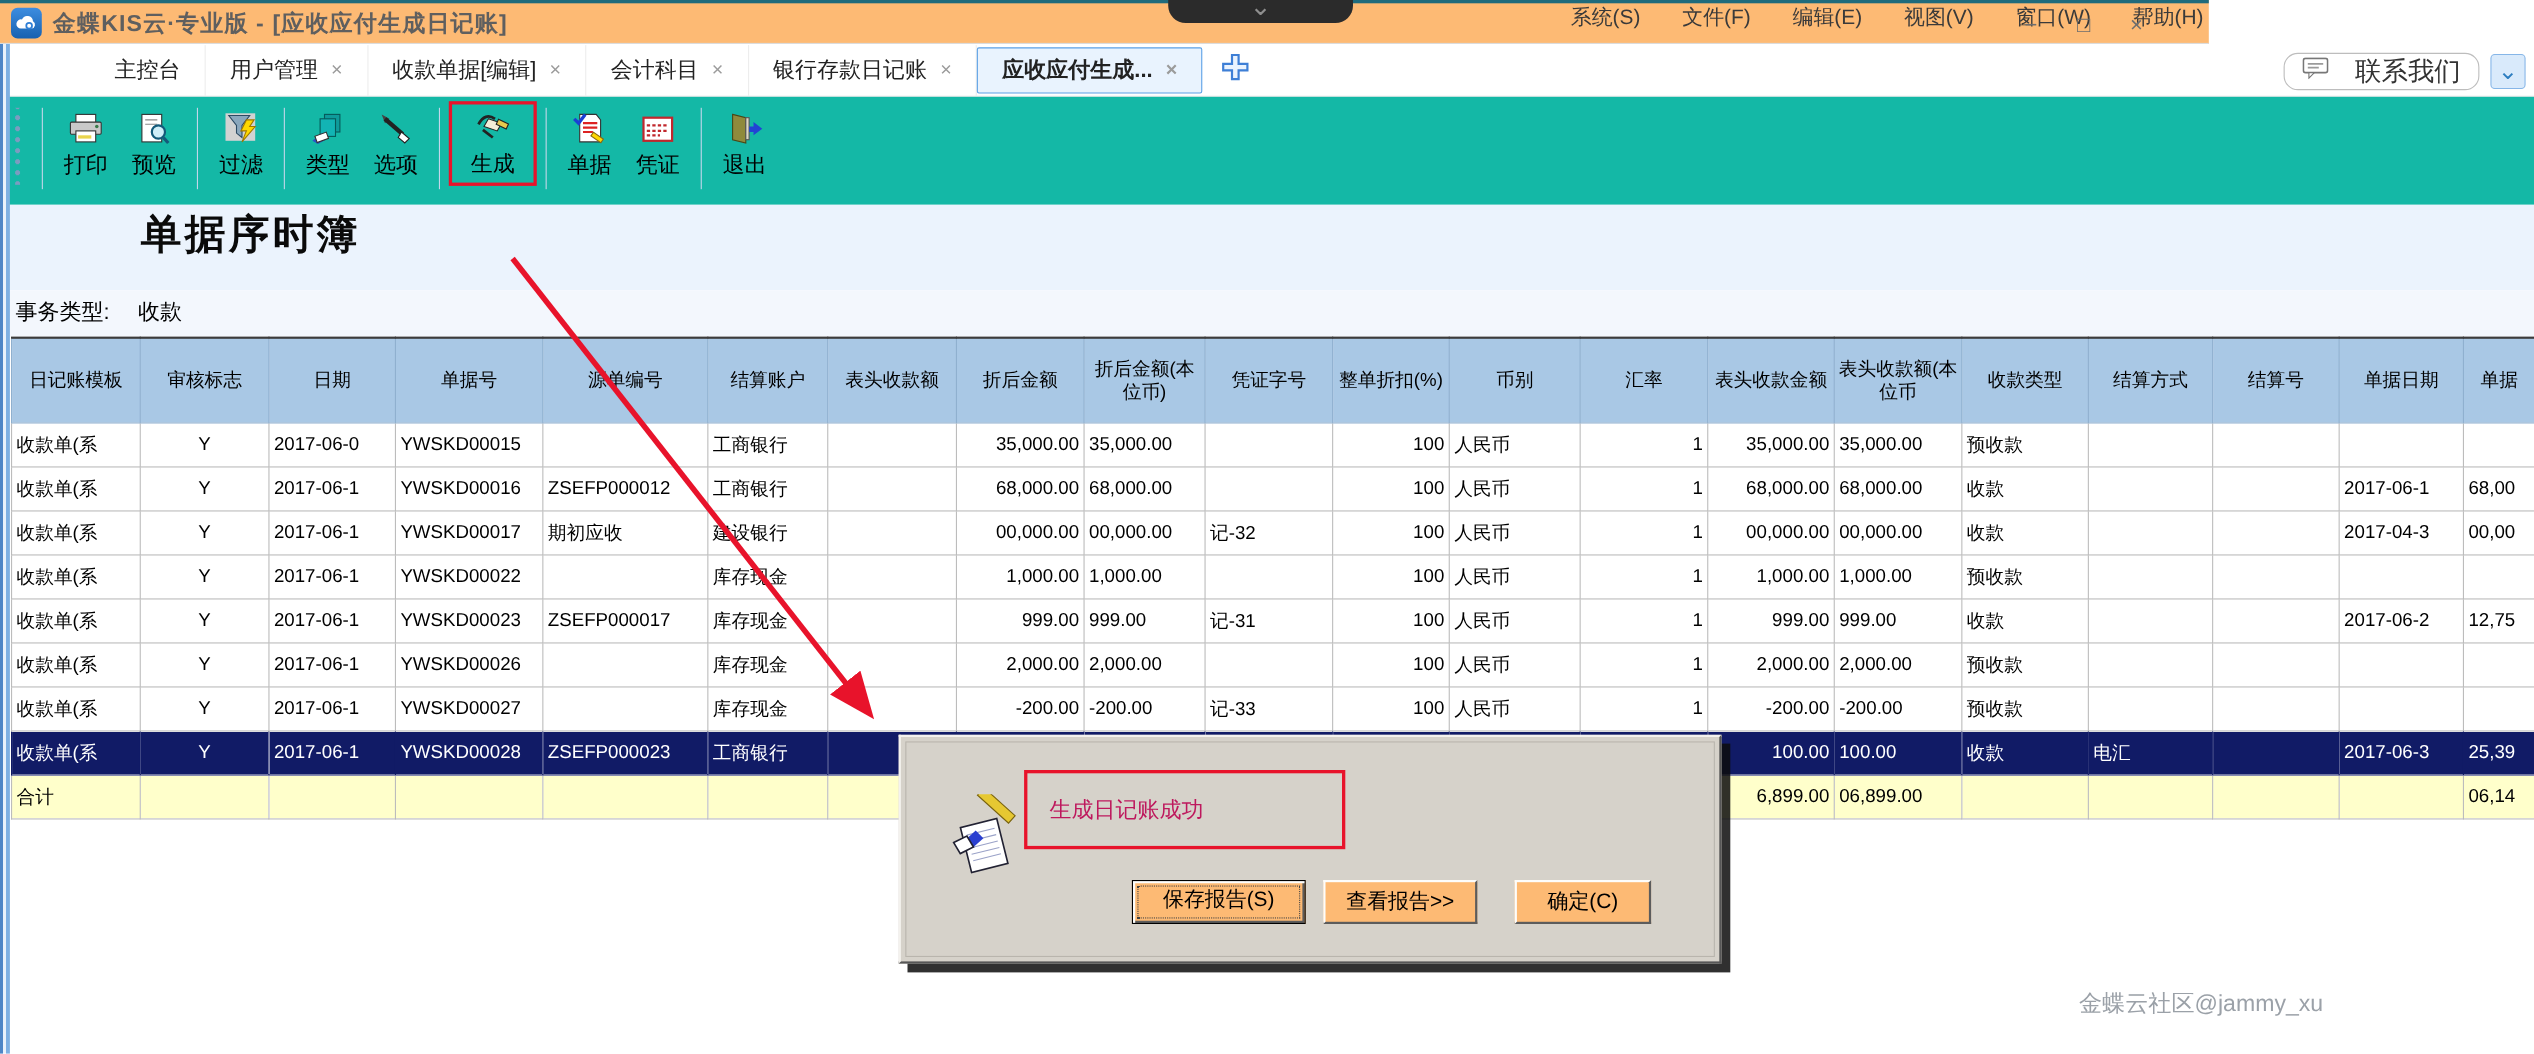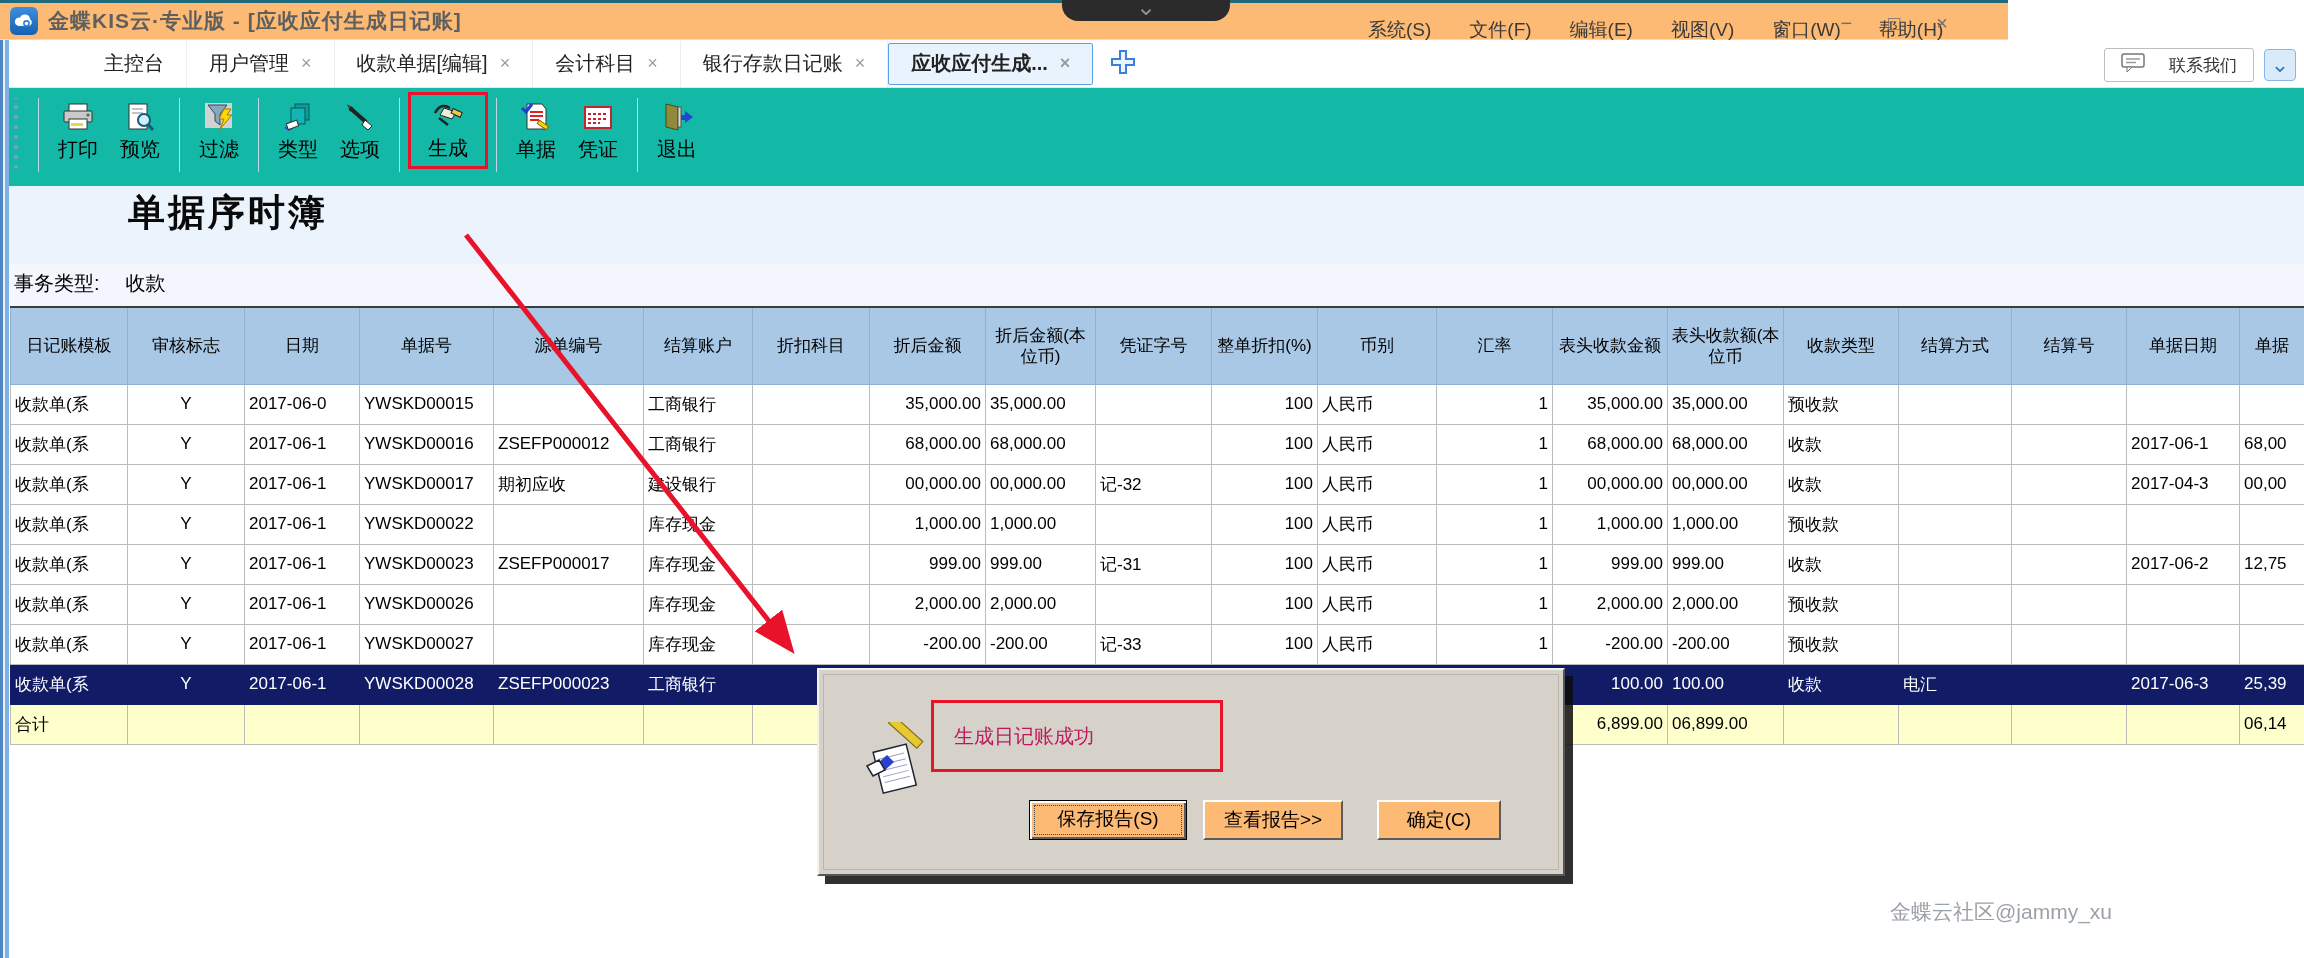--- a/index.html
+++ b/index.html
@@ -7,41 +7,41 @@
     font-family:"Liberation Sans","DejaVu Sans",sans-serif; }
   body { position:relative; }
 
   
   .titlebar { position:absolute; left:0; top:0; width:2008px; height:40px;
     background:#fdba74; border-top:3px solid #1f6b7c; border-bottom:1px solid #dcdcdc;
     display:flex; align-items:center; z-index:5; }
   .app-icon { width:28px; height:28px; margin-left:10px; border-radius:6px;
     background:linear-gradient(180deg,#3d8de0,#1761b0); display:flex; align-items:center; justify-content:center; }
   .win-title { margin-left:10px; font-size:21px; font-weight:bold; color:#5f5f5f; letter-spacing:1px; }
-  .menubar { position:absolute; left:1368px; top:0; height:40px; display:flex; align-items:flex-end; gap:38px; }
+  .menubar { position:absolute; left:1428px; top:0; height:40px; display:flex; align-items:flex-start; gap:38px; }
   .menu-item { font-size:19px; color:#3a3a3a; cursor:default; }
   .win-controls { position:absolute; right:60px; top:0; height:40px; display:flex; align-items:center; gap:36px; }
   .win-controls span { font-size:20px; color:#6e6e6e; }
 
   .notch { position:absolute; left:1062px; top:0; width:168px; height:21px; background:#2b2b2b;
     border-radius:0 0 16px 16px; z-index:60; display:flex; align-items:flex-start; justify-content:center; }
   .notch span { color:#8f8f8f; font-size:24px; line-height:14px; }
 
   
   .tabbar { position:absolute; left:0; top:40px; width:2304px; height:48px; background:#fff;
     border-bottom:1px solid #e6e6e6; display:flex; align-items:center; z-index:5; }
   .tabs { display:flex; align-items:center; margin-left:82px; height:48px; }
   .tab { display:flex; align-items:center; gap:12px; padding:0 22px; height:46px;
     font-size:20px; color:#222; border-right:1px solid #ededed; }
   .tab .close { color:#9b9b9b; font-size:18px; }
   .tab.active { background:#e9f3fe; border:1px solid #5ba0e6; font-weight:bold; height:42px; border-radius:2px; }
   .newtab { margin-left:16px; }
   .tab-right { position:absolute; right:8px; top:8px; display:flex; align-items:center; gap:10px; }
-  .contact-btn { display:flex; align-items:center; gap:24px; border:1px solid #bdbdbd; border-radius:3px;
-    background:#fff; height:34px; padding:0 16px; font-size:17px; color:#333; }
+  .contact-btn { display:flex; align-items:center; gap:24px; border:1px solid #bdbdbd; border-radius:13px;
+    background:#fff; height:34px; padding:0 16px; font-size:24px; color:#333; }
   .chev-btn { width:32px; height:32px; background:#d9eafb; border:1px solid #86b6e8; border-radius:4px;
     display:flex; align-items:center; justify-content:center; color:#2d7ec0; font-size:22px; line-height:10px; }
 
   
   .toolbar { position:absolute; left:0; top:88px; width:2304px; height:98px; background:#14b8a6;
     display:flex; align-items:flex-start; padding:10px 0 0 10px; z-index:5; }
   .drag-dots { width:12px; height:70px; margin-right:8px;
     background:radial-gradient(circle 2px, #7c9cc0 2px, transparent 2.5px) 2px 4px / 8px 10px repeat-y; }
   .tsep { width:1px; height:74px; background:#c2d6ea; margin:0 8px; }
   .tbtn { min-width:62px; display:flex; flex-direction:column; align-items:center; gap:4px; cursor:default; }
@@ -316,21 +316,21 @@
         <col style="width: 65px;">
       </colgroup>
       <thead>
         <tr>
           <th>日记账模板</th>
           <th>审核标志</th>
           <th>日期</th>
           <th>单据号</th>
           <th>源单编号</th>
           <th>结算账户</th>
-          <th>折扣科目</th>
+          <th>表头收款额</th>
           <th>折后金额</th>
           <th>折后金额(本位币)</th>
           <th>凭证字号</th>
           <th>整单折扣(%)</th>
           <th>币别</th>
           <th>汇率</th>
           <th>表头收款金额</th>
           <th>表头收款额(本位币</th>
           <th>收款类型</th>
           <th>结算方式</th>

